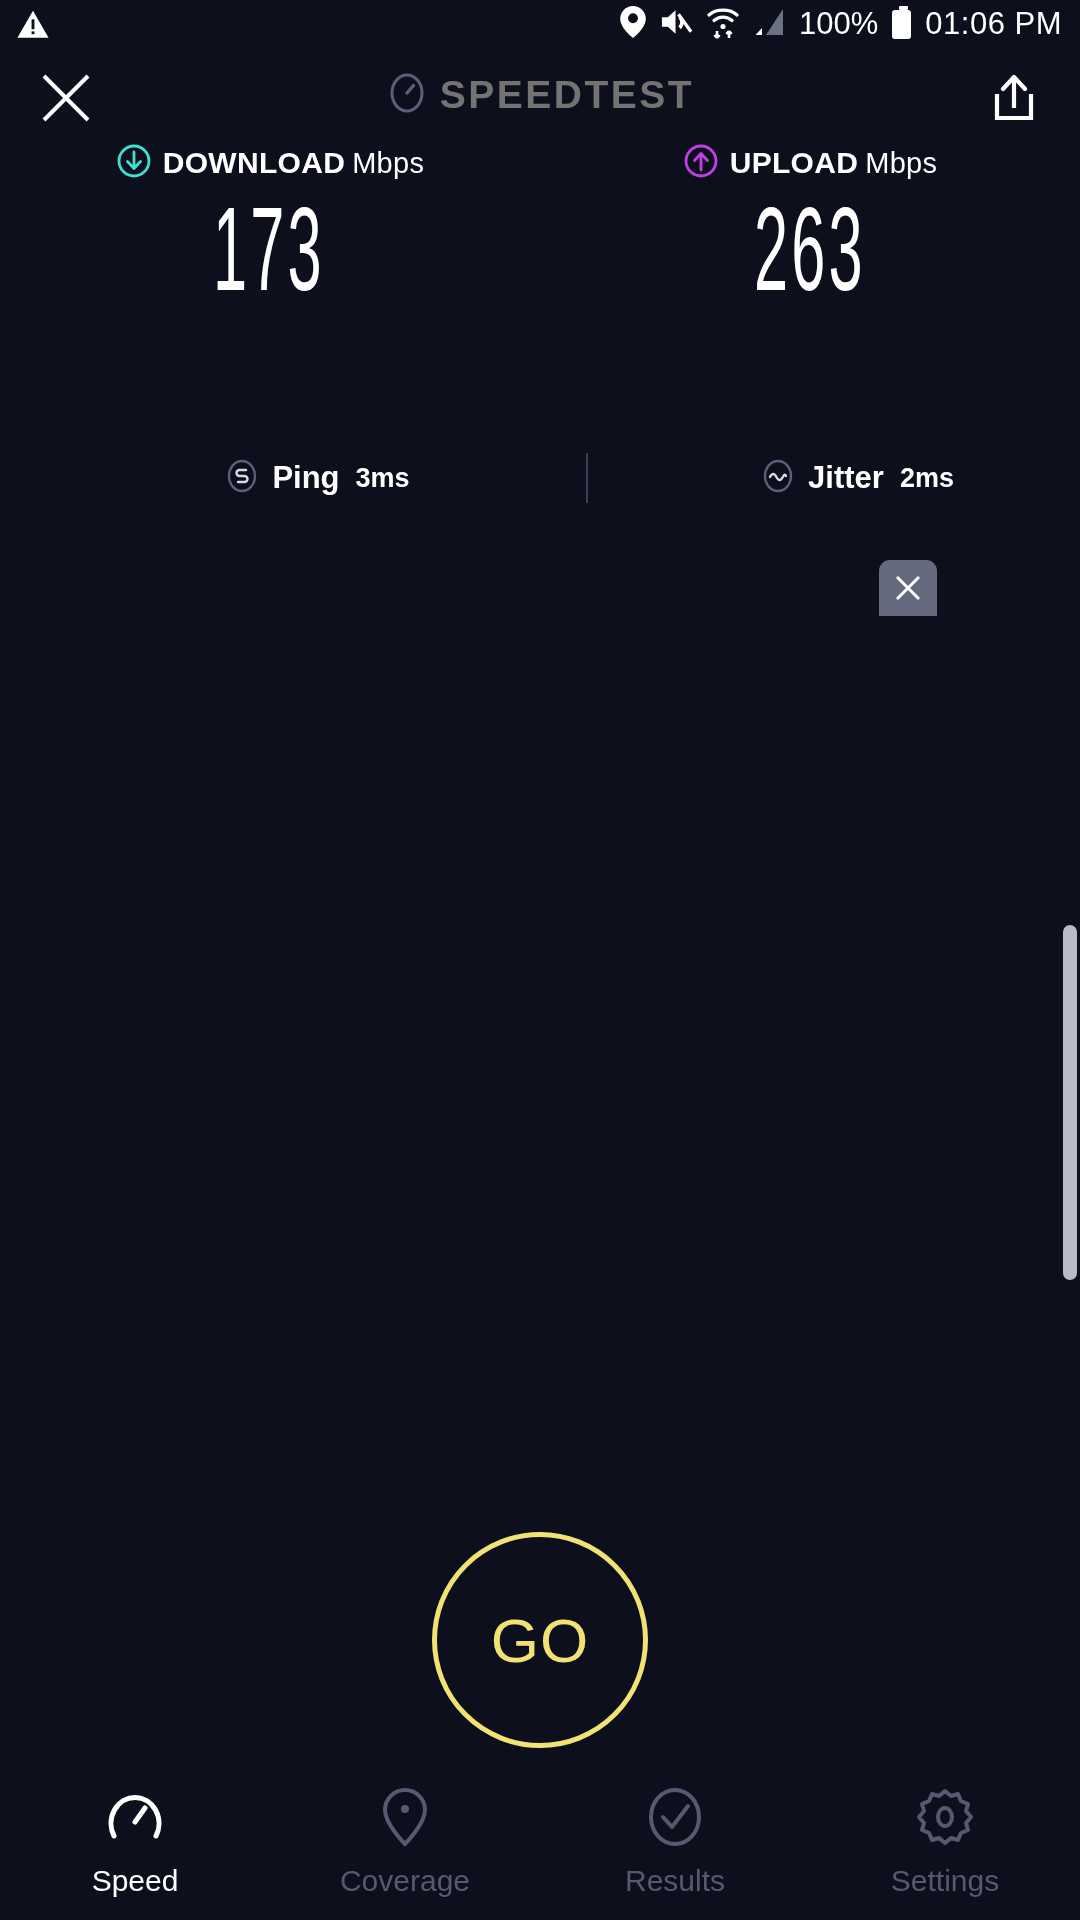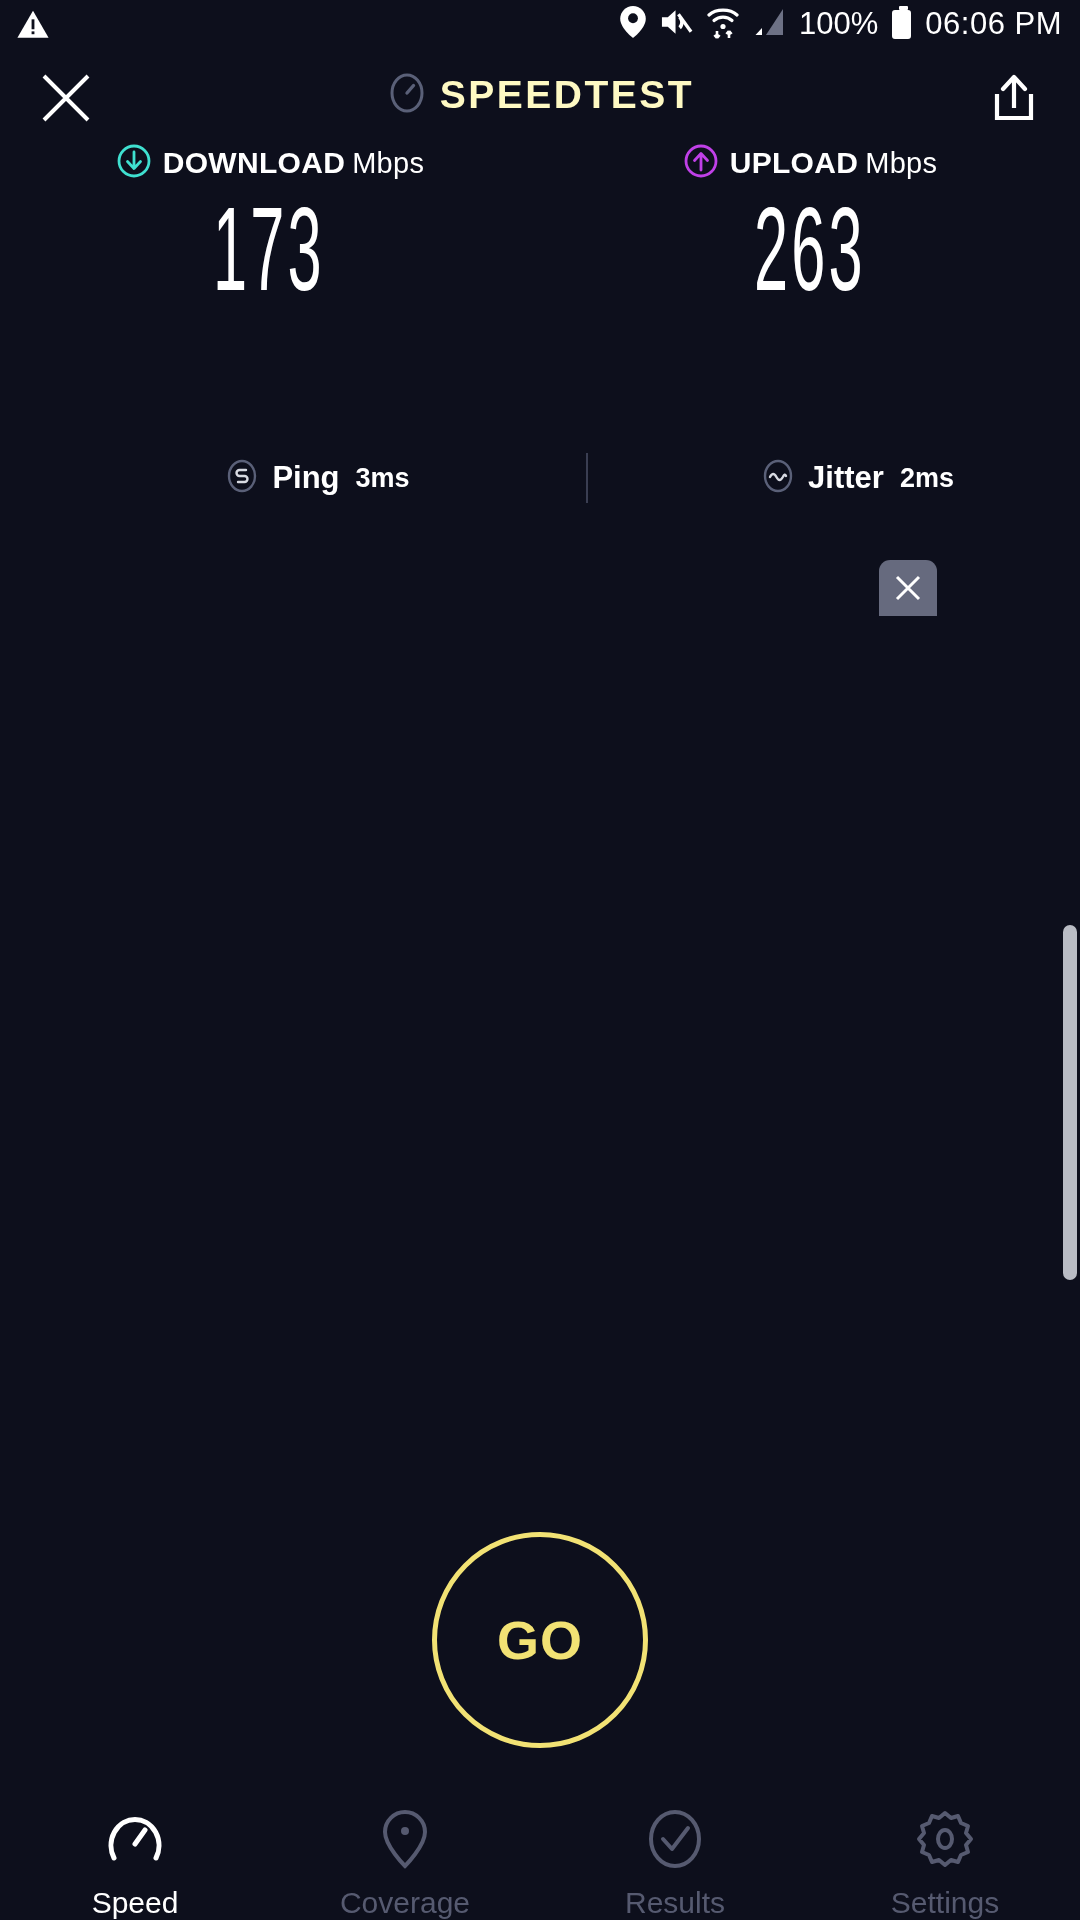--- a/index.html
+++ b/index.html
@@ -27,21 +27,21 @@
 
   
   .header { position:absolute; top:56px; left:0; width:1080px; height:84px; }
   .hdr-close { position:absolute; left:38px; top:14px; width:56px; height:56px; cursor:pointer; }
   .hdr-share { position:absolute; right:36px; top:12px; width:60px; height:60px; cursor:pointer; }
   .hdr-brand {
     position:absolute; left:0; right:0; top:16px;
     display:flex; align-items:center; justify-content:center; gap:12px;
   }
   .brand-text {
-    color:#fef9c3; font-size:39px; font-weight:bold; letter-spacing:2.5px;
+    color:#737373; font-size:39px; font-weight:bold; letter-spacing:2.5px;
     font-family:"Liberation Sans", sans-serif;
   }
 
   
   .results { position:absolute; top:140px; left:0; width:1080px; }
   .dl-ul-row { display:flex; }
   .metric-col { width:50%; text-align:center; }
   .metric-head { display:flex; align-items:center; justify-content:center; gap:11px; height:46px; }
   .metric-label { color:#ffffff; font-size:30px; font-weight:bold; letter-spacing:0.3px; }
   .metric-label .unit { font-weight:normal; font-size:29px; margin-left:7px; }
@@ -85,26 +85,26 @@
     background:#b9bcc4; border-radius:8px; cursor:pointer;
   }
 
   
   .go-btn {
     position:absolute; left:432px; top:1532px; width:216px; height:216px;
     border:5px solid #f2e274; border-radius:50%;
     display:flex; align-items:center; justify-content:center; cursor:pointer;
     background:transparent;
   }
-  .go-label { color:#f2e274; font-size:54px; font-weight:bold; letter-spacing:1px; }
+  .go-label { color:#f2e274; font-size:62px; font-weight:normal; letter-spacing:1px; }
 
   
   .bottomnav {
     position:absolute; left:0; bottom:0; width:1080px; height:170px;
-    display:flex; align-items:flex-end; padding-top:12px;
+    display:flex; align-items:center; padding-top:12px;
   }
   .nav-item {
     flex:1; display:flex; flex-direction:column; align-items:center; gap:14px; cursor:pointer;
   }
   .nav-icon { width:66px; height:66px; display:flex; align-items:center; justify-content:center; }
   .nav-text { font-size:30px; }
   .nav-item.active .nav-text { color:#ffffff; }
   .nav-item .nav-text { color:#565a70; }
 </style>
 </head>
@@ -152,21 +152,21 @@
         <svg width="32" height="30" viewBox="0 0 32 30">
           <path d="M30 2 L30 28 L13 28 Z" fill="#6d7185"></path>
           <path d="M9 21 L9 28 L2.5 28 Z" fill="#ffffff"></path>
         </svg>
       </span>
 
       <span class="sb-batt-pct">100%</span>
 
       <span class="battery-glyph"></span>
 
-      <span class="sb-time">06:06 PM</span>
+      <span class="sb-time">01:06 PM</span>
     </div>
   </div>
 
   <div class="header">
 
     <div class="hdr-close">
       <svg width="56" height="56" viewBox="0 0 56 56">
         <path d="M6 6 L50 50 M50 6 L6 50" stroke="#ffffff" stroke-width="4" fill="none"></path>
       </svg>
     </div>

